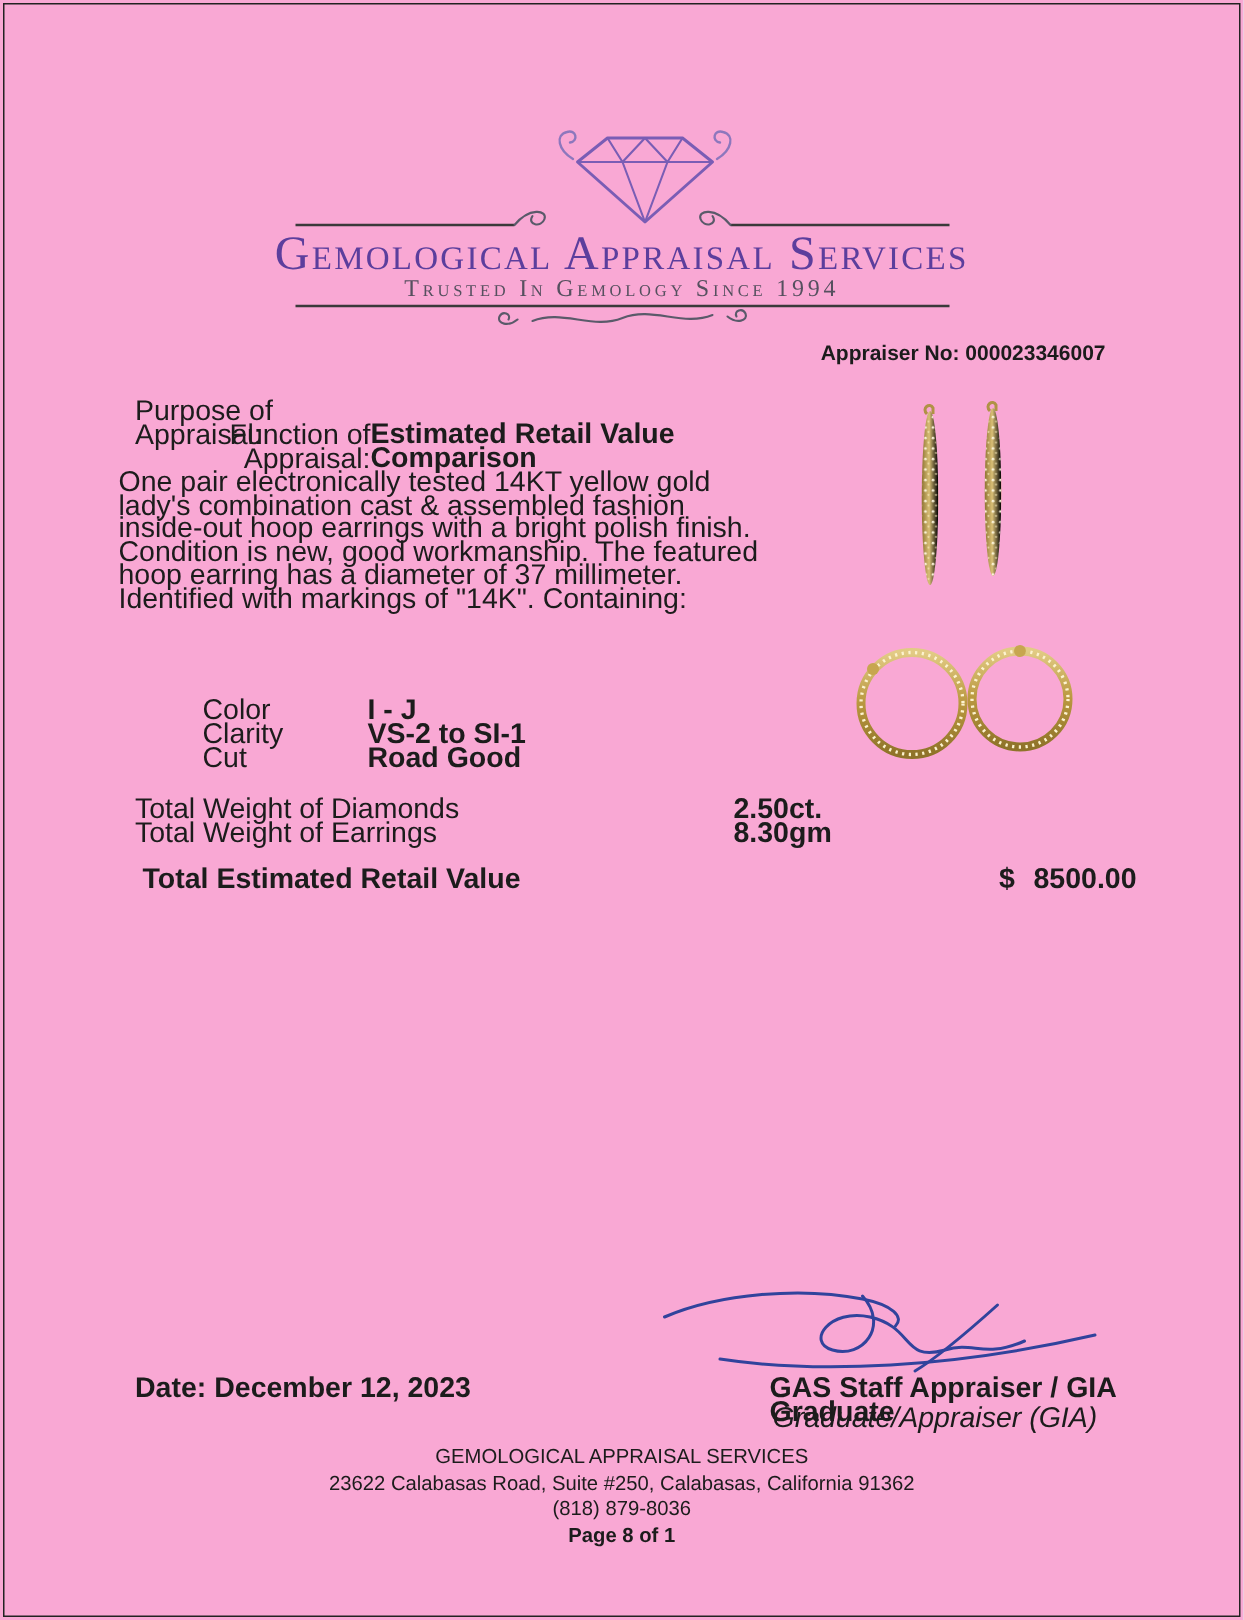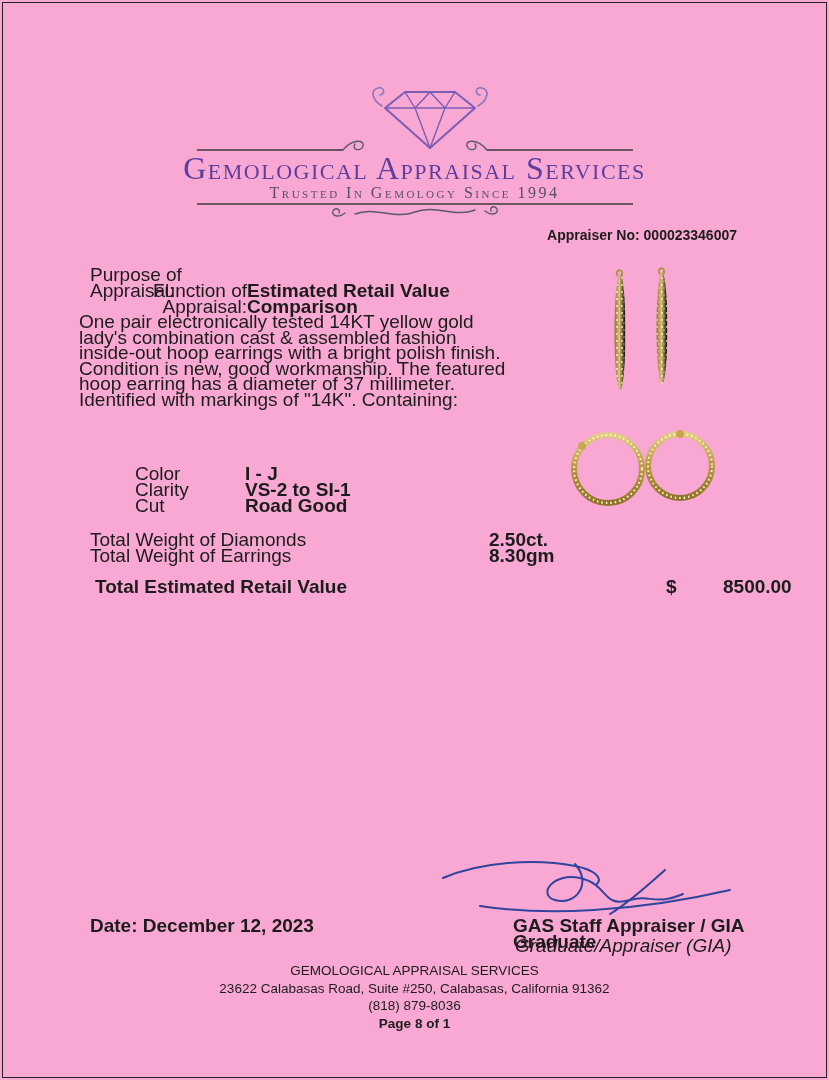--- a/index.html
+++ b/index.html
@@ -50,21 +50,21 @@
   .para2{position:absolute;left:90px;top:407px;width:428px;}
   .grades{position:absolute;left:115px;top:466px;}
   .grade-row{height:16px;}
   .grade-label{display:inline-block;width:110px;margin-left:20px;}
   .tot-label-1{position:absolute;left:90px;top:532px;}
   .tot-val-1{position:absolute;left:489px;top:532px;}
   .tot-label-2{position:absolute;left:90px;top:548px;}
   .tot-val-2{position:absolute;left:489px;top:548px;}
   .retail-label{position:absolute;left:95px;top:579px;}
   .retail-cur{position:absolute;left:666px;top:579px;}
-  .retail-val{position:absolute;left:689px;top:579px;margin-left:34px;}
+  .retail-val{position:absolute;left:689px;top:579px;}
   
   .photo-side{position:absolute;left:580px;top:262px;}
   .photo-front{position:absolute;left:558px;top:412px;}
   .signature{position:absolute;left:425px;top:850px;}
   
   .date-line{position:absolute;left:90px;top:918px;}
   .appraiser-title{position:absolute;left:513px;top:918px;}
   .appraiser-sub{position:absolute;left:515px;top:938px;font-style:italic;}
   .footer{
     position:absolute;left:0;top:962px;width:829px;

